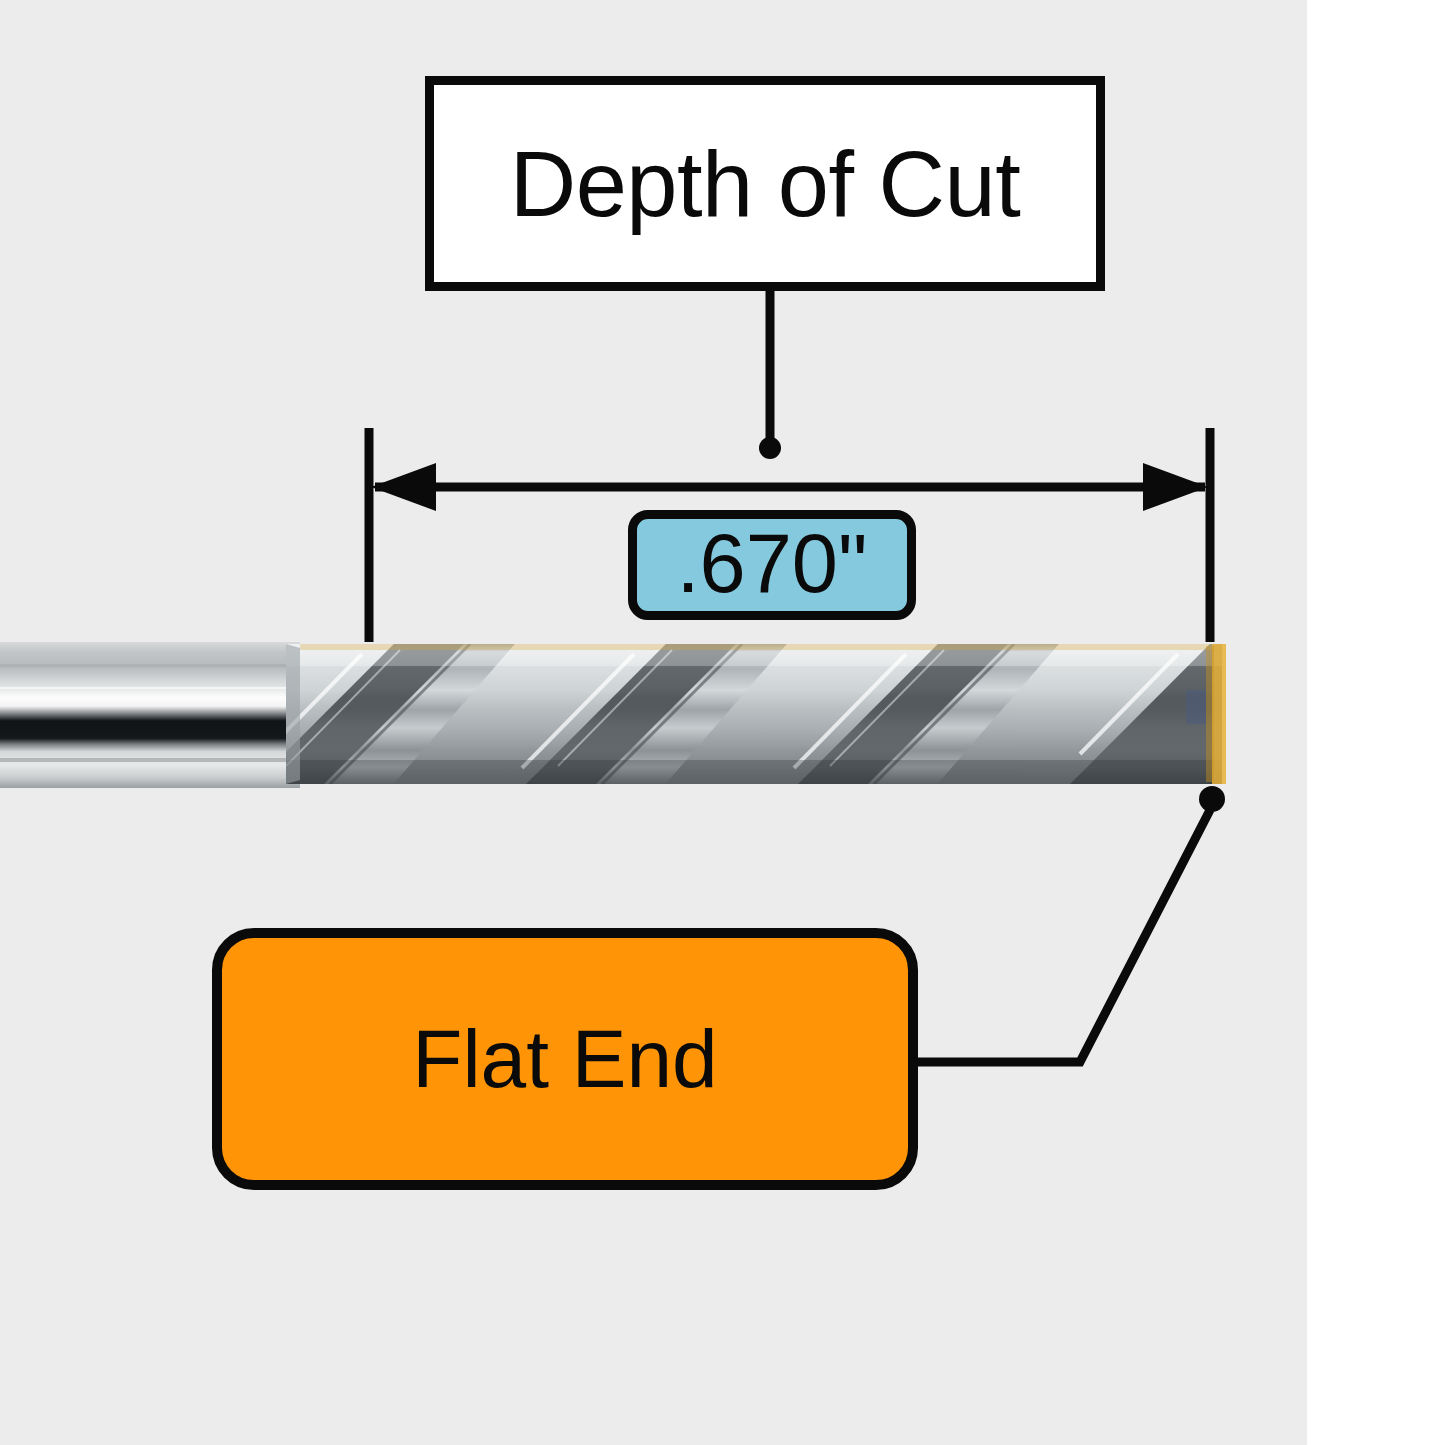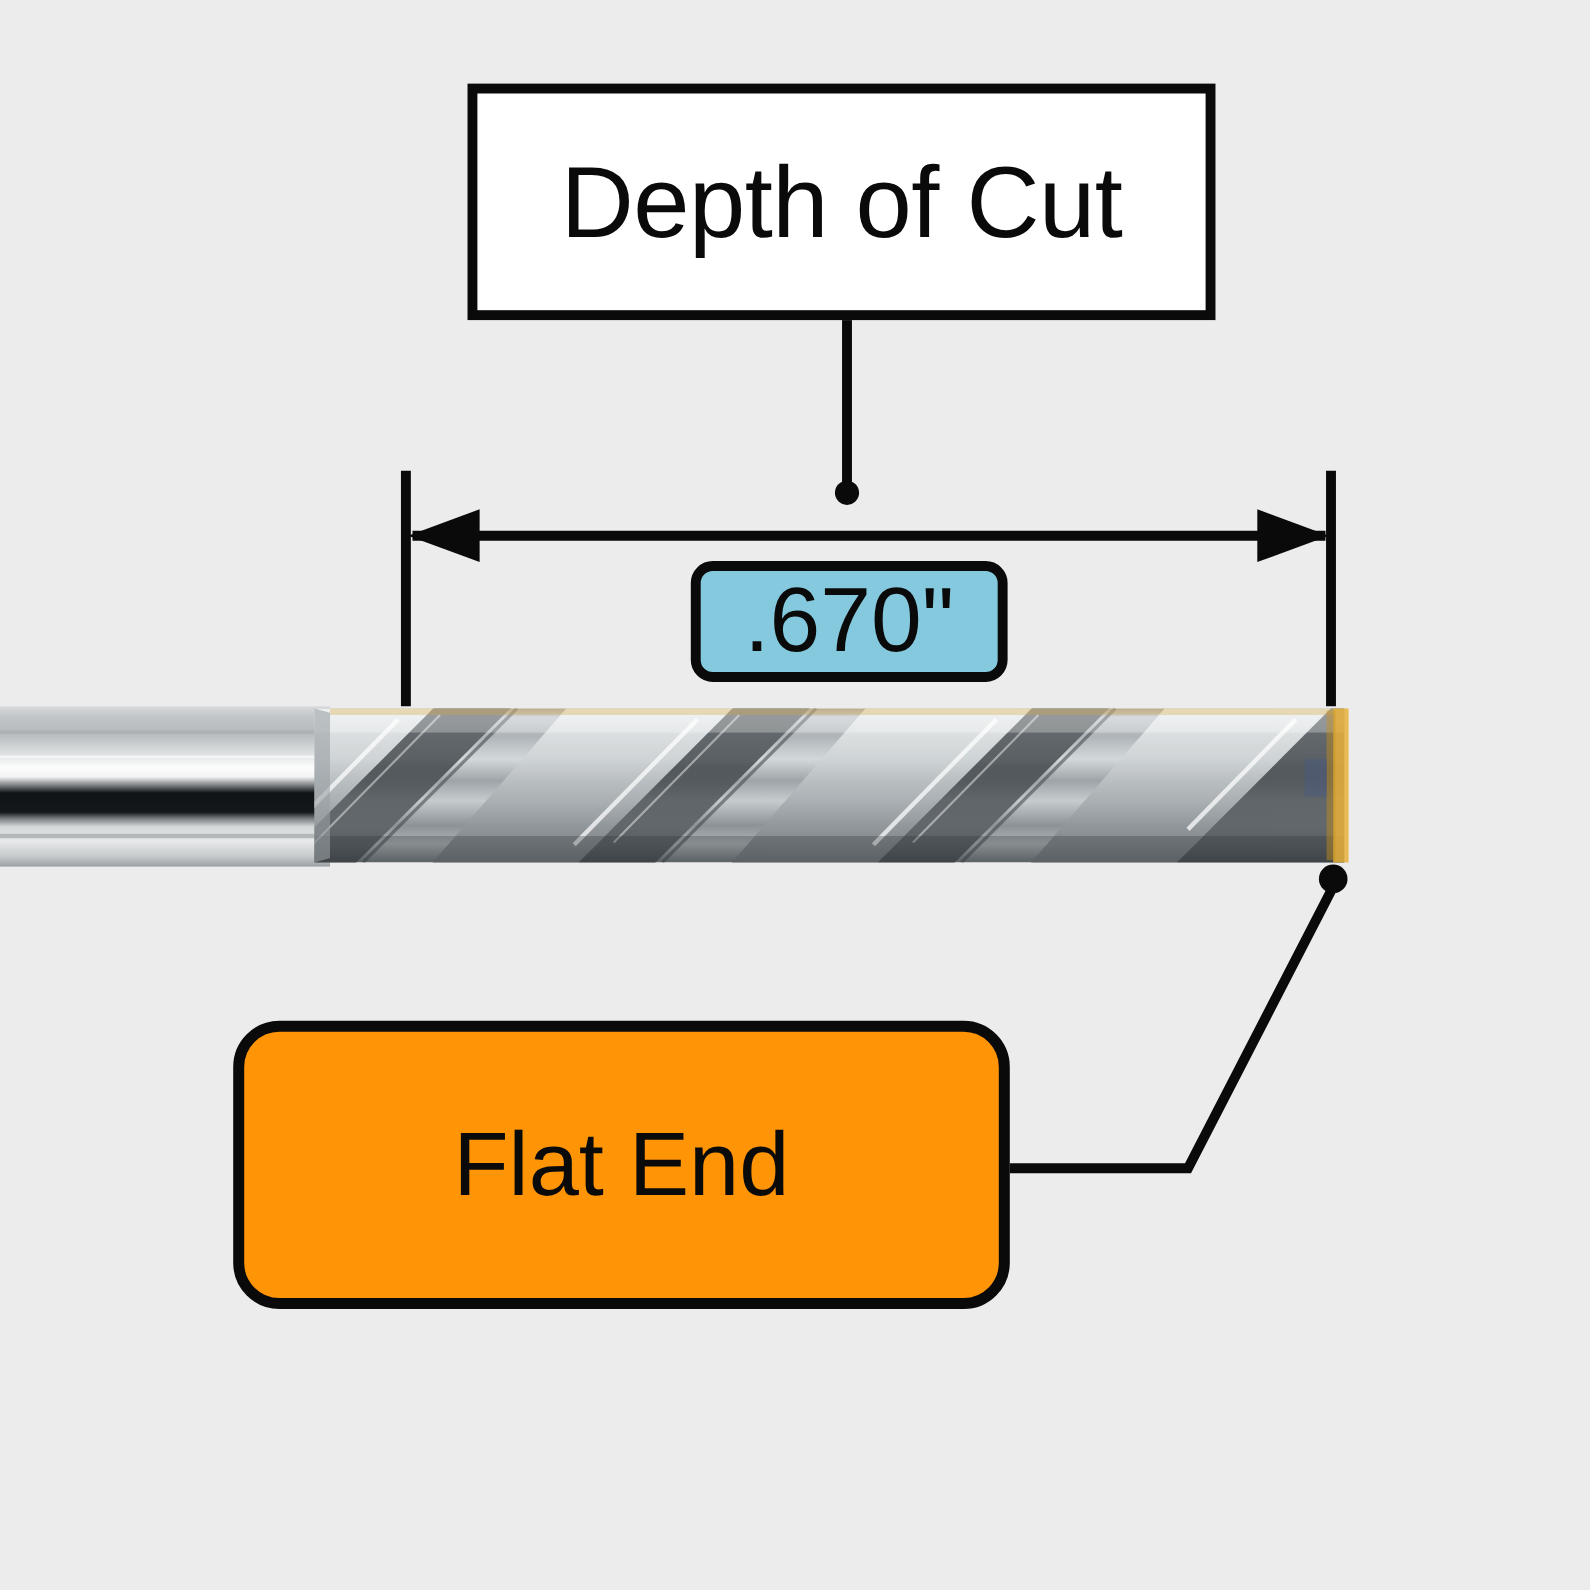--- a/index.html
+++ b/index.html
@@ -2,21 +2,21 @@
 <html><head>
 <meta charset="utf-8">
 <style>
   html, body {
     margin: 0;
     padding: 0;
     background: #ffffff;
   }
   #stage {
     position: relative;
-    width: 1445px;
+    width: 1307px;
     height: 1445px;
     background: #ececed;
     overflow: hidden;
     font-family: "Liberation Sans", sans-serif;
   }
 
   
   #tool-photo {
     position: absolute;
     left: 0;

